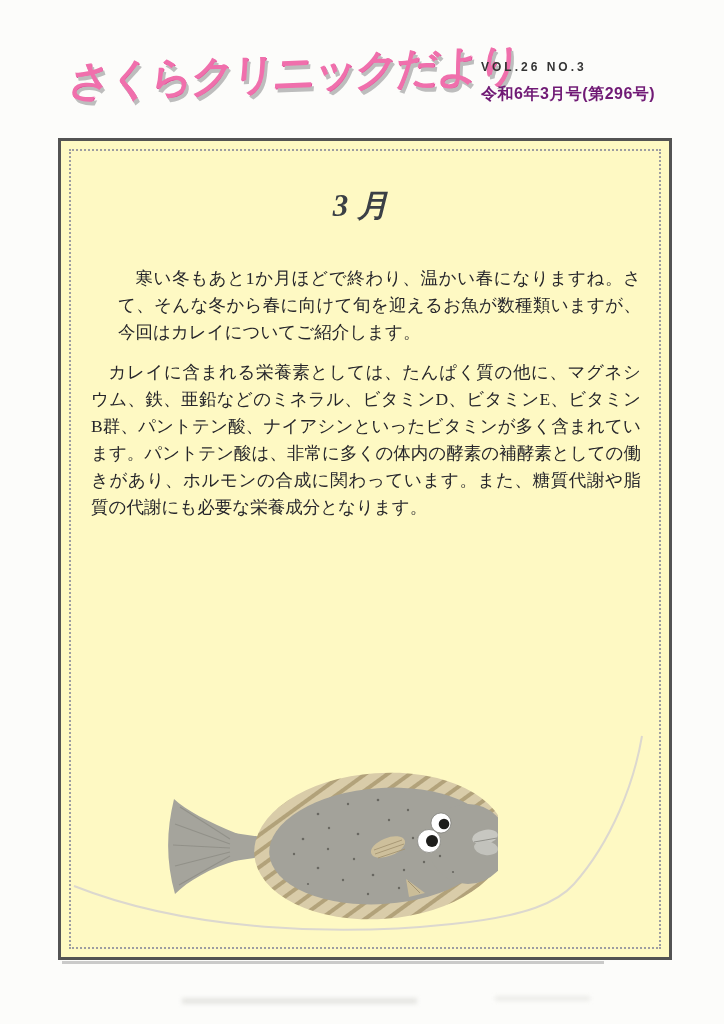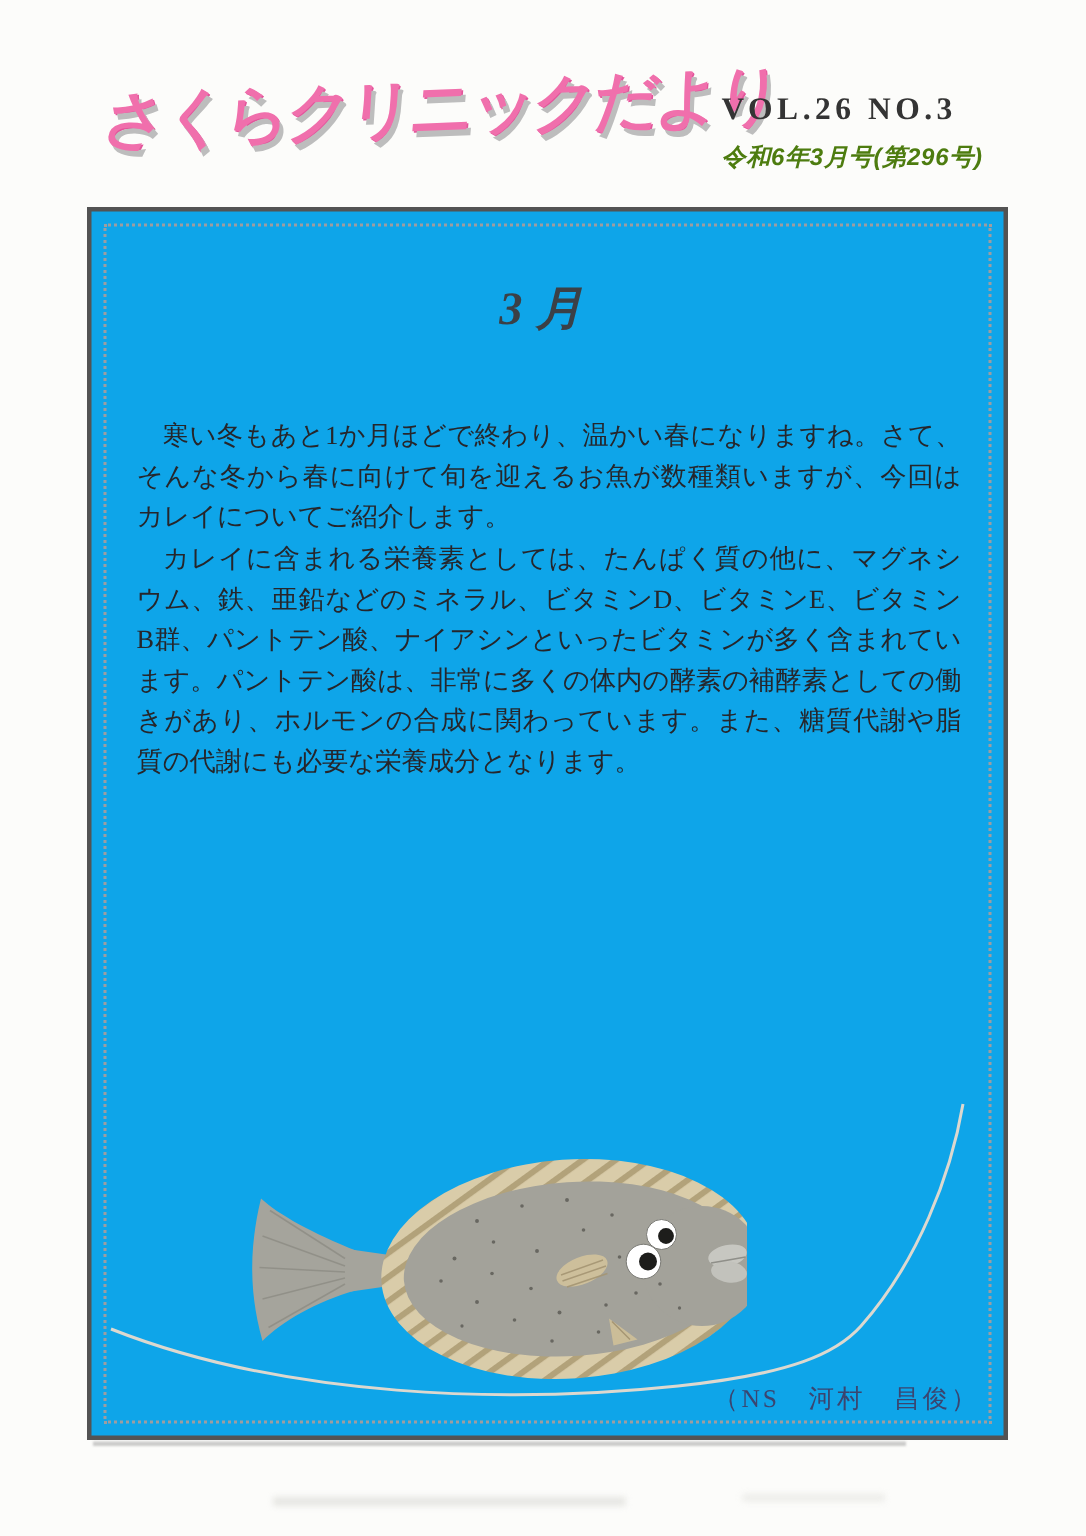--- a/index.html
+++ b/index.html
@@ -19,52 +19,51 @@
     color:#f06fac;
     transform:rotate(-2.2deg) skewX(-7deg);
     text-shadow:3px 4px 0 #bdbdbd, 1px 1px 0 #e2559b;
     white-space:nowrap;
   }
   .issue-block{
     position:absolute;left:481px;top:60px;width:235px;
     color:#343434;
   }
   .issue-vol{
-    font-family:Liberation Serif, serif;
-    font-size:21px;font-weight:bold;letter-spacing:3px;
+    font-family:Liberation Sans, sans-serif;
+    font-size:12px;font-weight:bold;letter-spacing:3px;
   }
   .issue-date{
     margin-top:10px;
     font-family:"Liberation Sans", sans-serif;
     font-size:16px;font-weight:bold;letter-spacing:0.5px;
-    color:#4d7c0f;
-    font-style:italic;
+    color:#701a75;
   }
 
   
   .content-box{
     position:absolute;left:58px;top:138px;width:614px;height:822px;
-    border:3px solid #535353;background:#0ea5e9;box-sizing:border-box;
+    border:3px solid #535353;background:#fef9c3;box-sizing:border-box;
   }
   .dotted-inner{
     position:absolute;inset:8px;border:2px dotted #9d9da1;
   }
   .month-heading{
     position:absolute;top:44px;left:0;width:100%;
     text-align:center;
     font-family:"Liberation Serif", serif;
     font-style:italic;font-weight:bold;
     font-size:31px;letter-spacing:9px;color:#3b4046;
   }
   .body-text{
     position:absolute;left:30px;right:28px;
     font-size:17.5px;line-height:27px;color:#26262b;
     text-align:justify;text-indent:1em;margin:0;
   }
-  .p1{top:136px;}
+  .p1{top:124px;margin-left:27px;}
   .p23{top:218px;}
   .p23 .follow{margin-top:0;}
   .p4{top:522px;}
 
   .signature{
     position:absolute;top:780px;right:16px;
     font-size:17px;letter-spacing:2px;color:#3a4570;
     font-family:"Liberation Serif", serif;
   }
 
@@ -180,21 +179,20 @@
         </g>
 
         <g>
           <ellipse cx="317" cy="93" rx="13" ry="7" fill="#c7c7c1" transform="rotate(-12 317 93)"></ellipse>
           <ellipse cx="318" cy="104" rx="12" ry="7" fill="#c2c2bc" transform="rotate(8 318 104)"></ellipse>
           <path d="M306 98 Q318 96 329 94" stroke="#8f8f89" stroke-width="1" fill="none"></path>
         </g>
       </svg>
     </div>
 
-    <div class="signature">（NS　河村　昌俊）</div>
   </div>
 
   <svg class="overlay-svg" width="724" height="1024" viewBox="0 0 724 1024">
     <path d="M74 886 C 190 932 340 936 452 924 C 528 916 558 902 574 884 C 612 841 634 783 642 736" fill="none" stroke="#dcd8cf" stroke-width="2"></path>
   </svg>
 
   <div class="scan-shadow"></div>
   <div class="smudge1"></div>
   <div class="smudge2"></div>
 </div>

